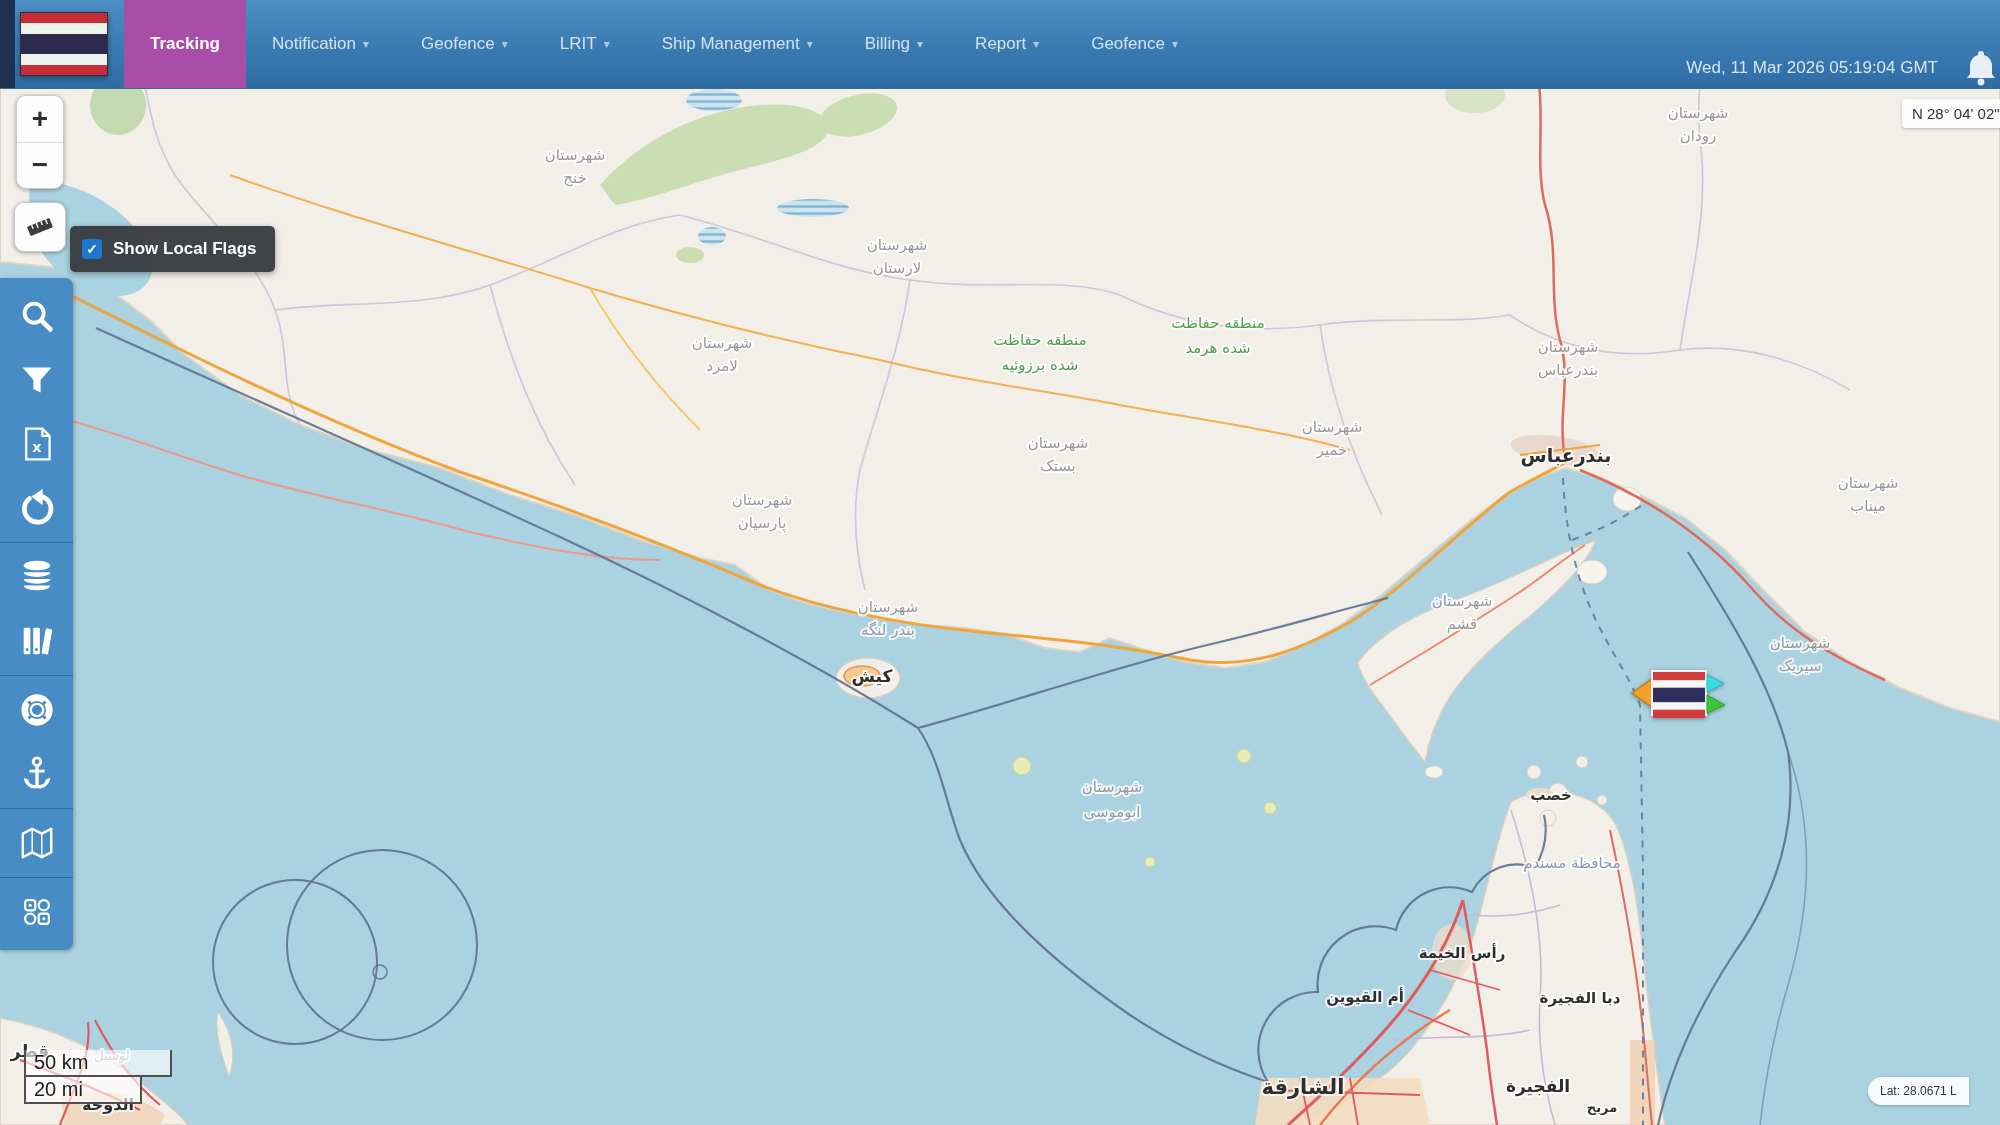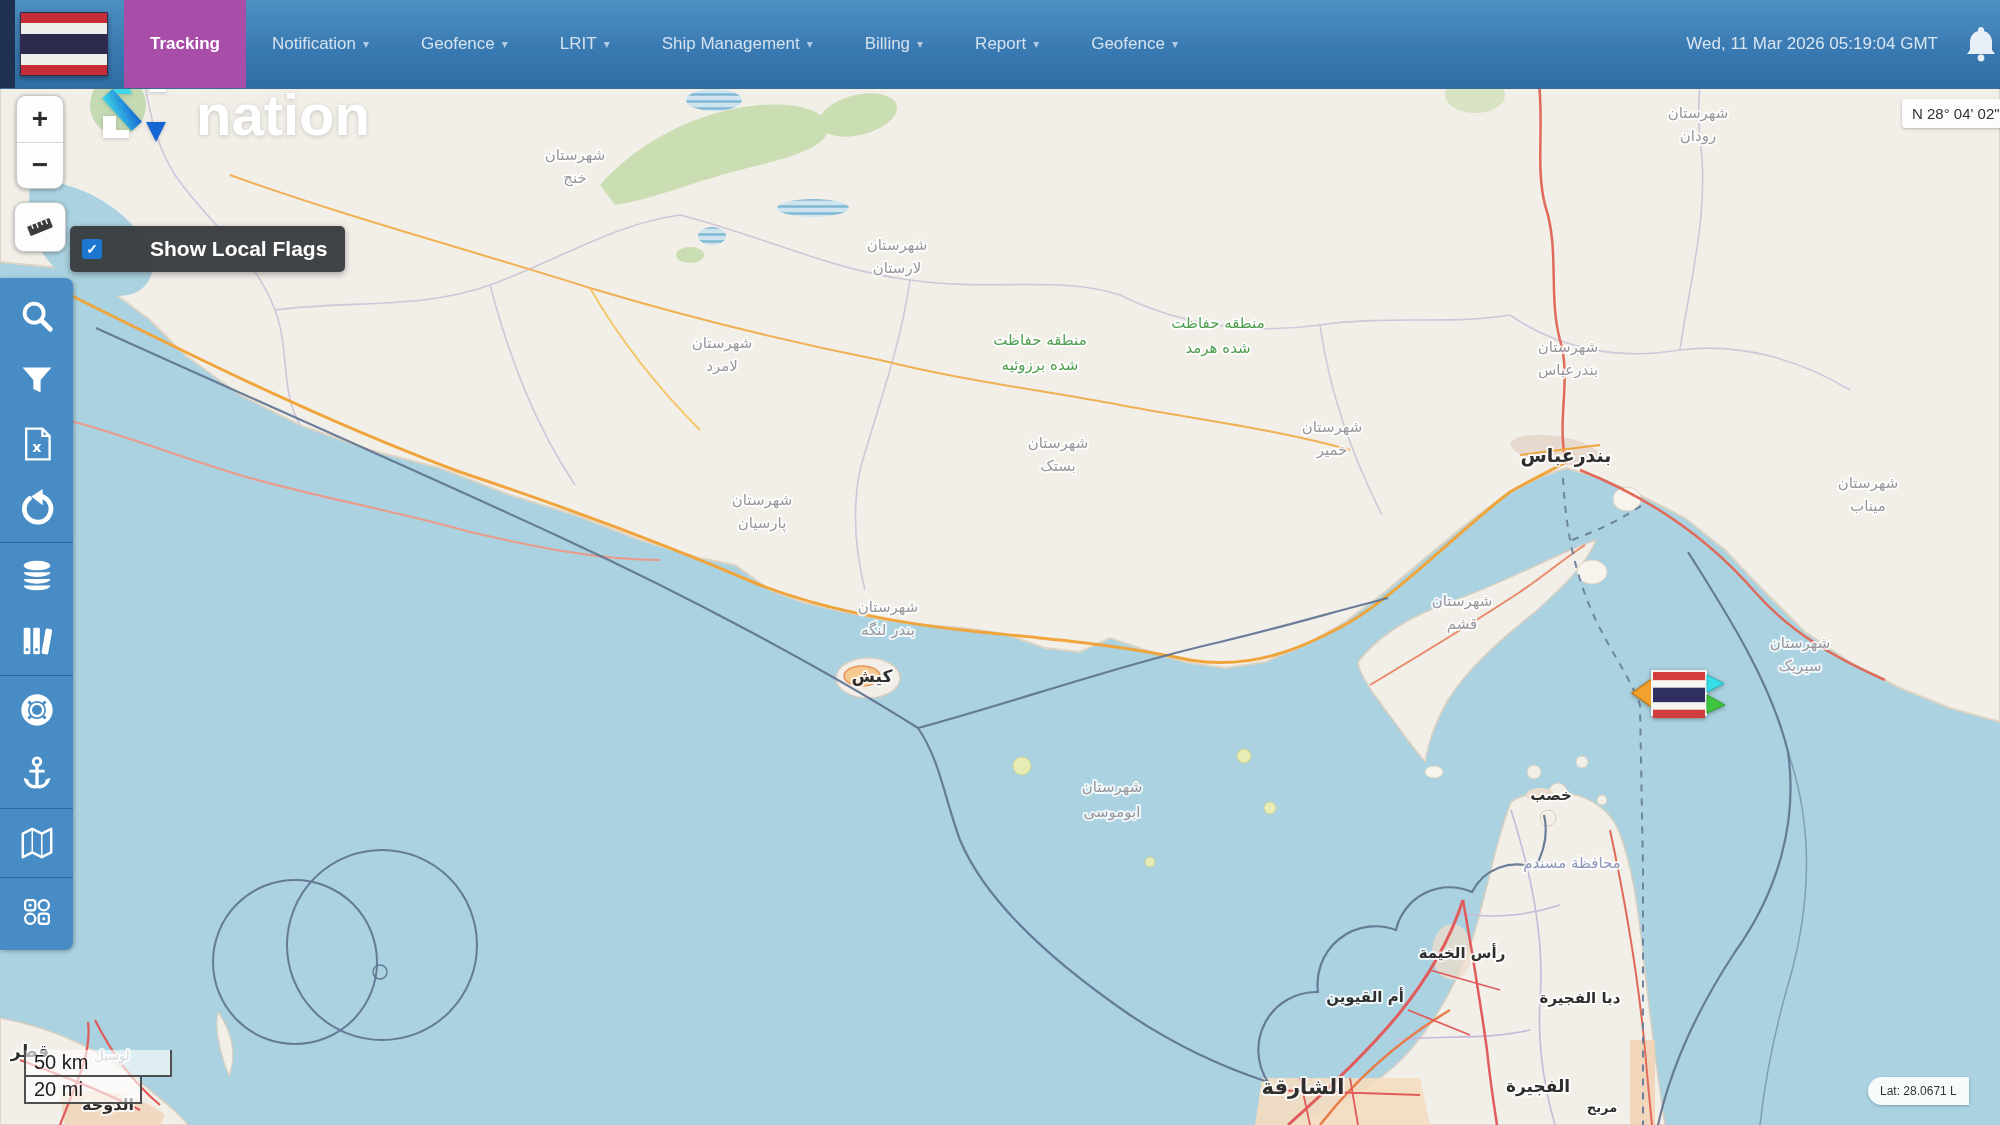--- a/index.html
+++ b/index.html
@@ -9,21 +9,21 @@
   #map-svg{position:absolute;left:0;top:0;z-index:0;}
   #map-svg text{font-family:"DejaVu Sans",sans-serif;paint-order:stroke;
         stroke:rgba(255,255,255,.78);stroke-width:4px;stroke-linejoin:round;}
   #map-svg text.g{fill:#97979e;}
   #map-svg text.green{fill:#4f9e4f;}
   #map-svg text.city{fill:#2e2e2e;font-weight:bold;}
   #map-svg text.bg2{fill:#8d97ba;}
   
   #topbar{position:absolute;left:0;top:0;width:2000px;height:88px;z-index:20;
           background:linear-gradient(180deg,#4e90c2 0%,#3a7ab2 55%,#2e6ca4 100%);
-          border-bottom:1px solid rgba(0,0,0,.25);display:flex;align-items:center;}
+          border-bottom:1px solid rgba(0,0,0,.25);display:flex;align-items:flex-end;}
   #topbar-darkedge{position:absolute;left:0;top:0;width:15px;height:88px;background:#203050;}
   #thai-flag{position:absolute;left:20px;top:12px;width:86px;height:62px;
              box-shadow:0 2px 5px rgba(0,0,0,.4);border:1px solid #30304a;display:flex;flex-direction:column;}
   #thai-flag .r{background:#c62d36;flex:2;}
   #thai-flag .w{background:#eef0ec;flex:2;}
   #thai-flag .b{background:#2c2a4d;flex:4;}
   #nav{display:flex;margin-left:124px;align-items:stretch;height:88px;}
   .nav-item{display:flex;align-items:center;padding:0 26px;color:#d4e2ef;font-size:17px;
             cursor:pointer;white-space:nowrap;}
   .nav-item .caret{font-size:12px;margin-left:7px;color:rgba(215,228,240,.75);}
@@ -44,21 +44,21 @@
   #zoomctl .zbtn{flex:1;display:flex;align-items:center;justify-content:center;
                  font-size:28px;color:#2f2f2f;font-weight:bold;cursor:pointer;}
   #zoomctl .sep{height:1px;background:#d8d8d8;}
   #measure{left:14px;top:202px;width:50px;height:48px;display:flex;align-items:center;justify-content:center;}
   
   #flags-tip{position:absolute;left:70px;top:226px;height:46px;z-index:12;display:flex;align-items:center;
              background:rgba(52,55,58,.93);border-radius:5px;padding:0 18px 0 12px;
              box-shadow:0 2px 6px rgba(0,0,0,.35);}
   #flags-check{width:20px;height:20px;background:#1d76cf;border-radius:3px;margin-right:11px;
                display:flex;align-items:center;justify-content:center;color:#fff;font-size:14px;font-weight:bold;}
-  #flags-label{color:#fff;font-size:21px;font-weight:bold;white-space:nowrap;margin-left:37px;}
+  #flags-label{color:#fff;font-size:17px;font-weight:bold;white-space:nowrap;}
   
   #sidebar{position:absolute;left:0;top:278px;width:73px;z-index:12;background:#478cc4;
            border-radius:0 8px 8px 0;box-shadow:1px 1px 4px rgba(0,0,0,.3);padding:6px 0;}
   .sb-item{height:64px;display:flex;align-items:center;justify-content:center;cursor:pointer;}
   .sb-div{height:1px;background:rgba(10,45,80,.35);margin:2px 0;}
   .sb-item svg{display:block;}
   
   #scalebar{position:absolute;left:24px;top:1050px;z-index:12;font-size:20px;color:#1c1c1c;}
   .scale-line{background:rgba(255,255,255,.62);border:2px solid #4f4f4f;border-top:none;
               padding:2px 6px 3px 8px;line-height:20px;white-space:nowrap;}
@@ -305,40 +305,20 @@
       </div>
     <div id="topbar-right">
       <div id="datetime">Wed, 11 Mar 2026 05:19:04 GMT</div>
       <svg id="bell" viewBox="0 0 34 40">
         <path d="M17,3 C18.8,3 20,4.2 20,6 L20,7 C25,8.5 28,12.5 28,18 L28,26 L31,30 L3,30 L6,26 L6,18 C6,12.5 9,8.5 14,7 L14,6 C14,4.2 15.2,3 17,3 Z" fill="#e9eff6"></path>
         <circle cx="17" cy="34" r="3.4" fill="#e9eff6"></circle>
       </svg>
     </div>
   </div>
 
-  <div id="nation-logo">
-    <svg width="82" height="74" viewBox="0 0 82 74">
-      <defs>
-        <linearGradient id="ngrad" x1="0" y1="0" x2="1" y2="1">
-          <stop offset="0" stop-color="#3fd8e8"></stop>
-            <stop offset="1" stop-color="#1565d2"></stop>
-        </linearGradient>
-      </defs>
-      <rect x="3" y="46" width="13" height="22" fill="#fff"></rect>
-      <rect x="3" y="60" width="26" height="8" fill="#fff"></rect>
-      <rect x="50" y="6" width="16" height="16" fill="#fff"></rect>
-      <polygon points="12,24 32,24 22,4" fill="#3fd8e8"></polygon>
-      <rect x="15" y="18" width="14" height="44" transform="rotate(-42 22 40)" fill="url(#ngrad)"></rect>
-      <polygon points="46,52 66,52 56,72" fill="#1565d2"></polygon>
-    </svg>
-    <div id="nation-text">
-      <div id="nation-the">THE</div>
-      <div id="nation-name">nation</div>
-    </div>
-  </div>
 
   <div id="zoomctl" class="ctl">
     <div class="zbtn">+</div>
     <div class="sep"></div>
     <div class="zbtn">−</div>
   </div>
 
   <div id="measure" class="ctl">
     <svg width="30" height="26" viewBox="0 0 30 26">
       <g transform="rotate(-22 15 13)">

